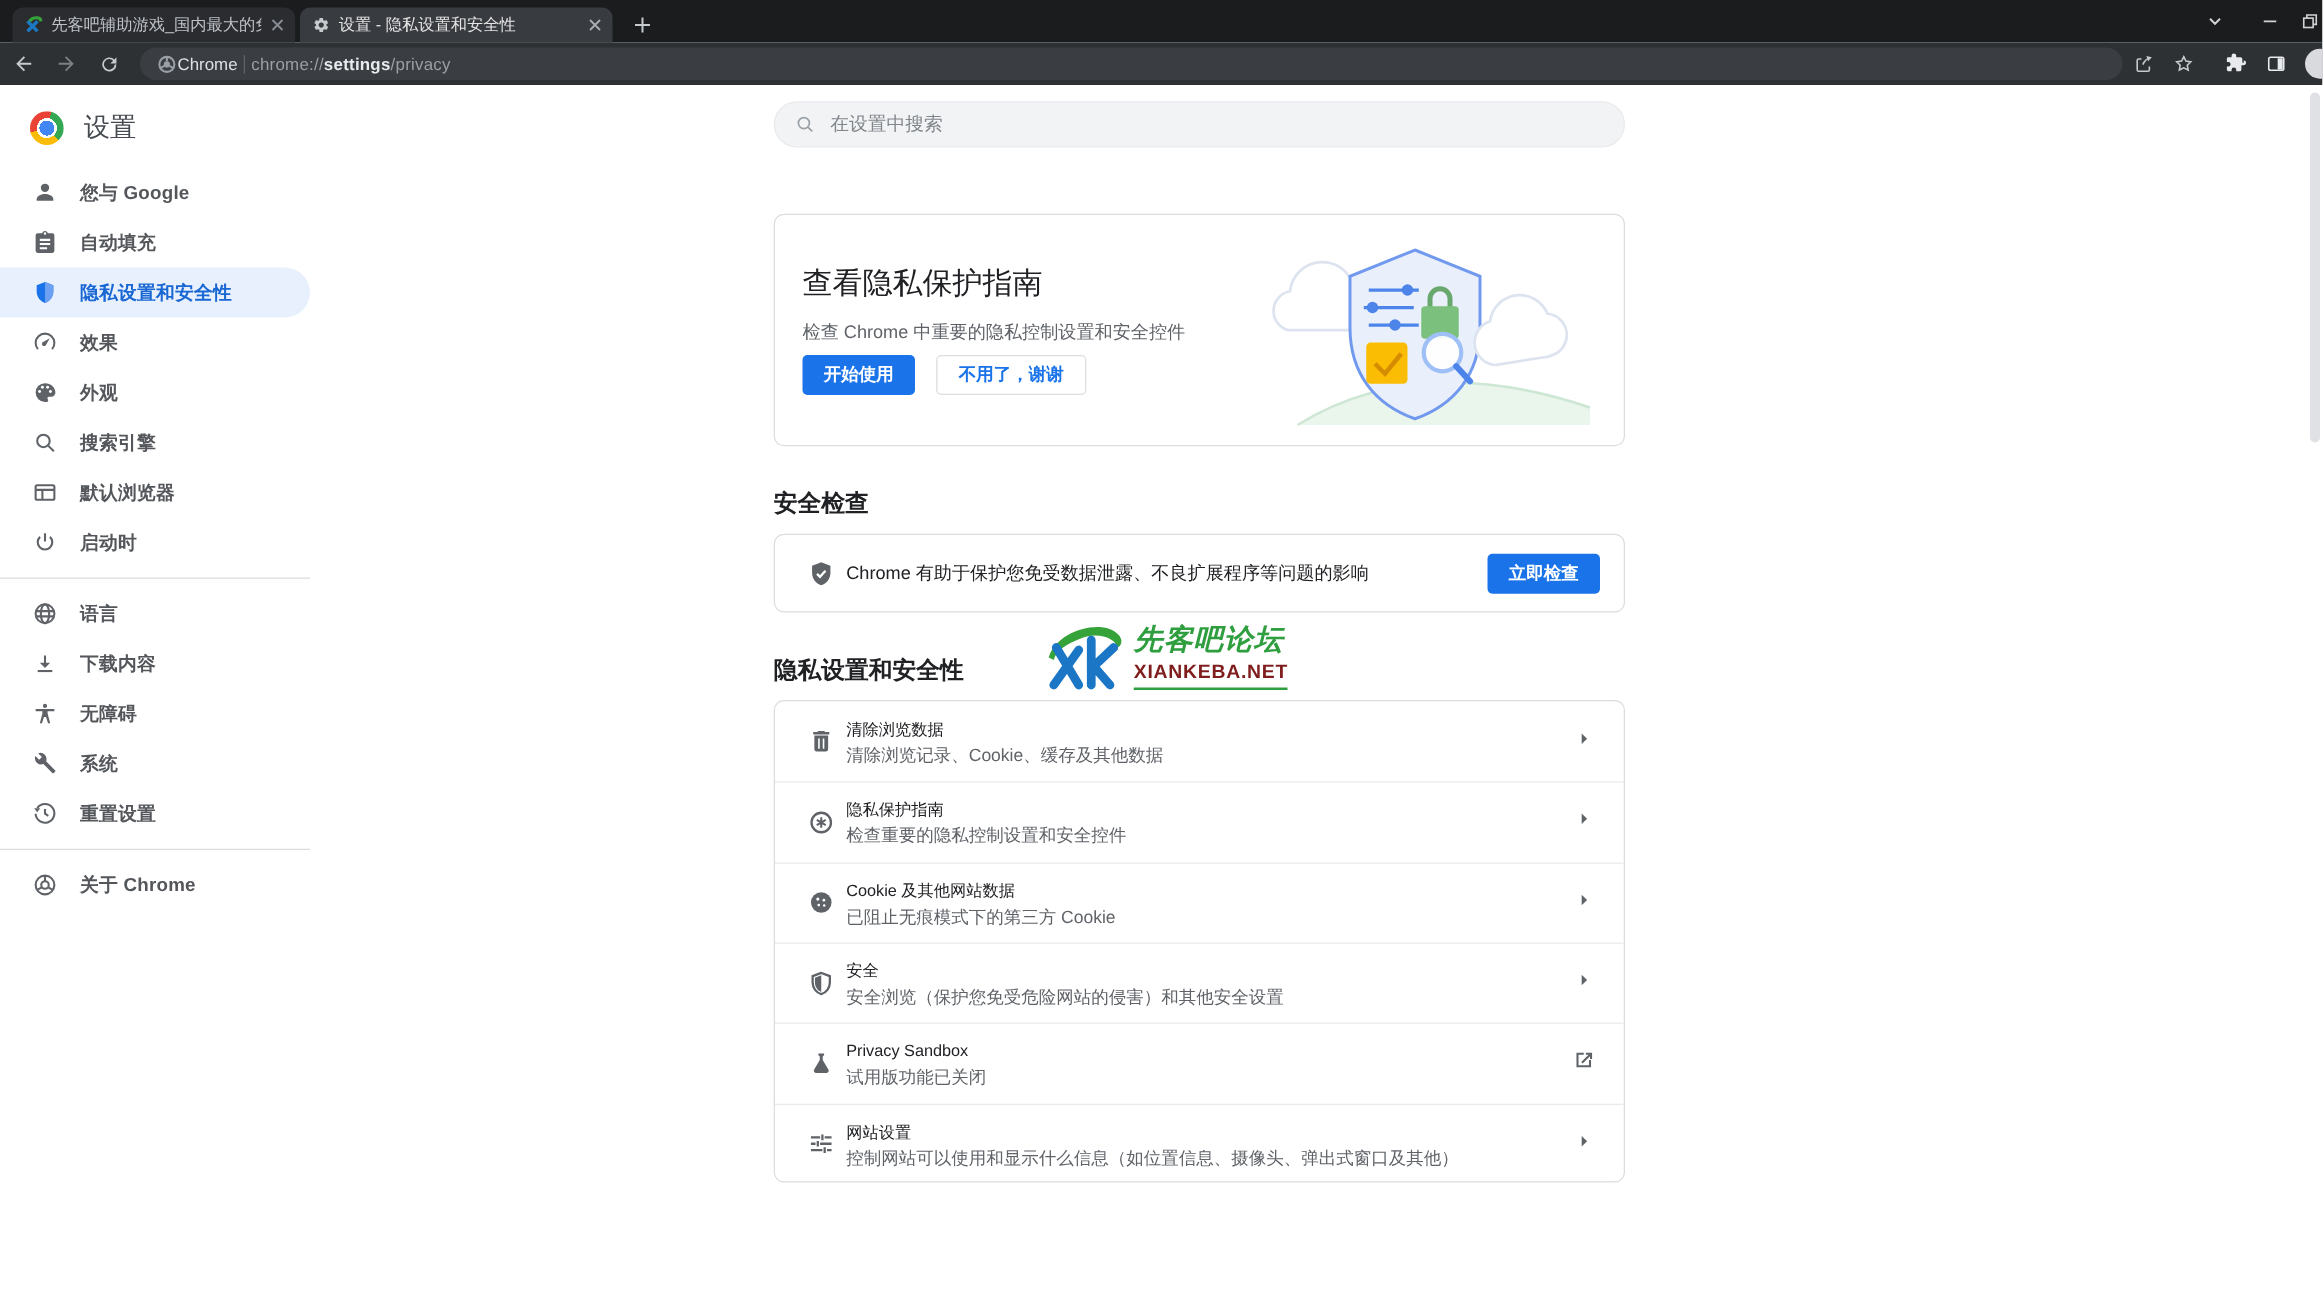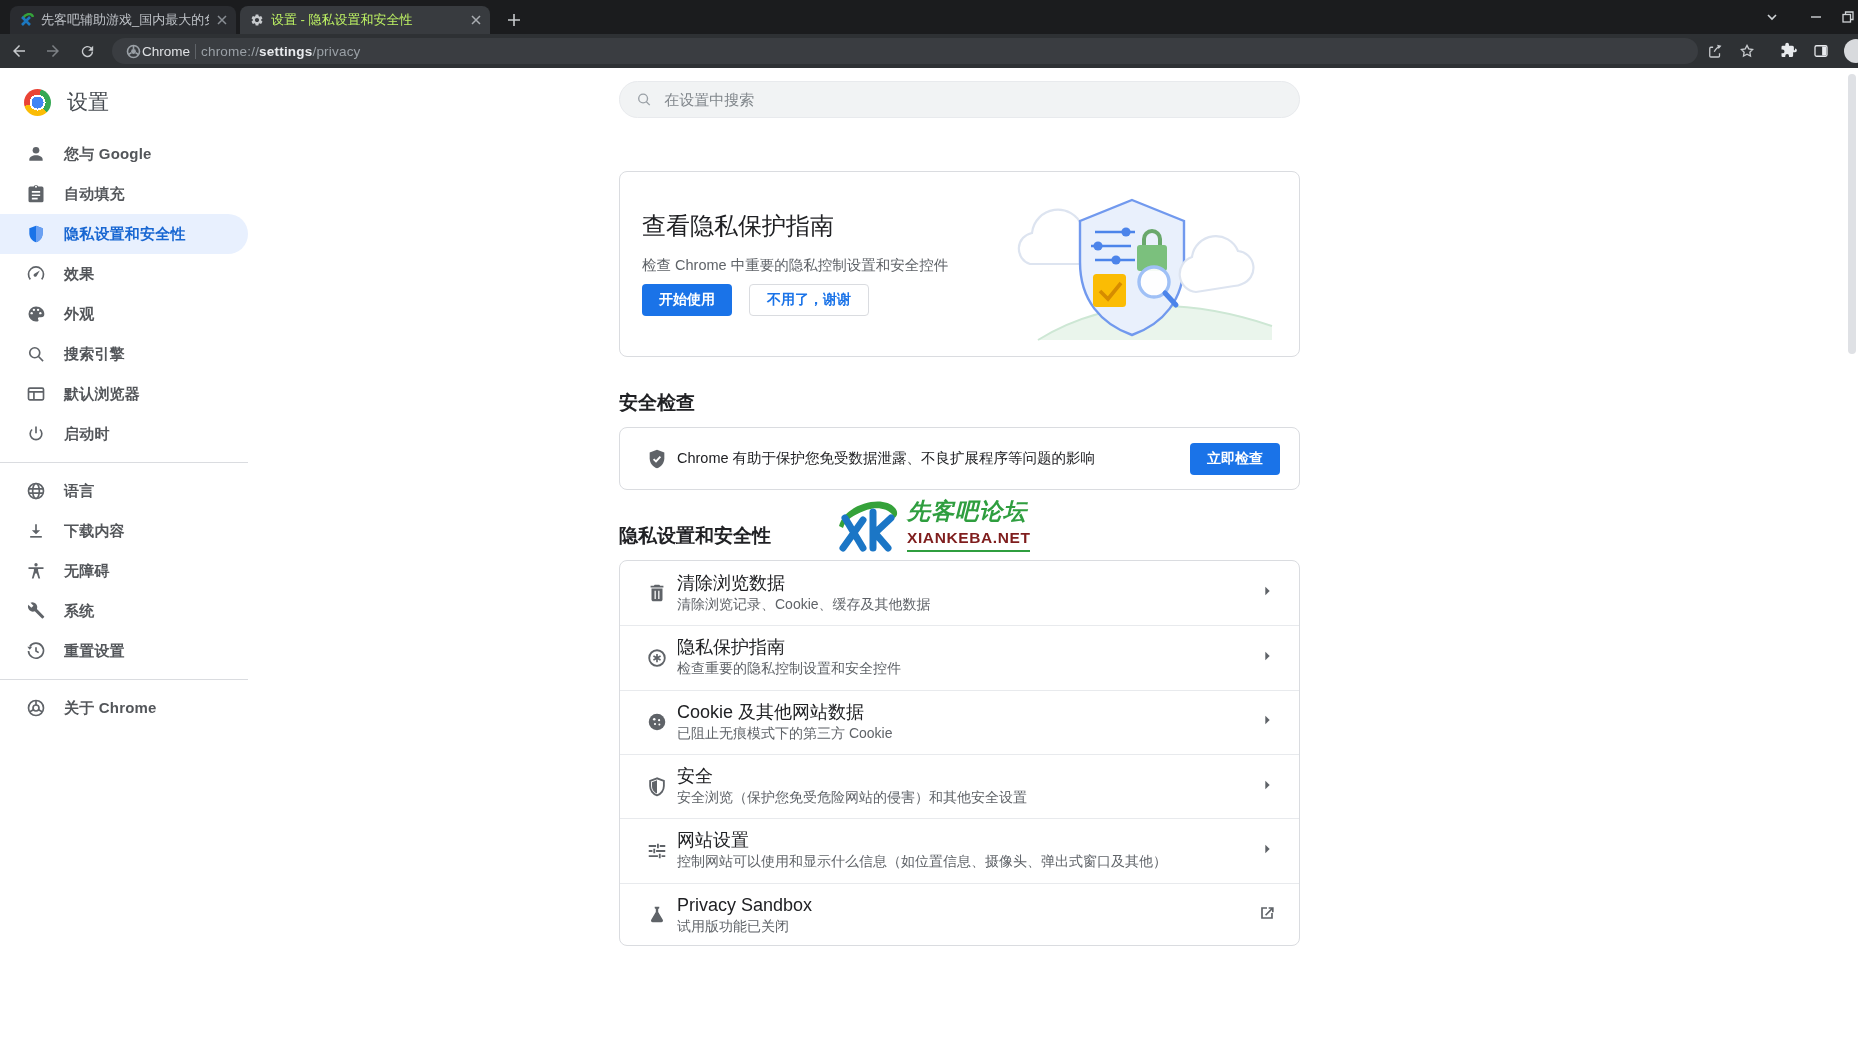--- a/index.html
+++ b/index.html
@@ -3,21 +3,21 @@
 <meta charset="utf-8">
 <style>
   * { margin:0; padding:0; box-sizing:border-box; }
   html,body { width:1858px; height:1037px; overflow:hidden; font-family:"Liberation Sans", sans-serif; background:#fff; }
   .screen { position:relative; width:1858px; height:1037px; }
 
   
   .tabstrip { position:absolute; left:0; top:0; width:100%; height:34px; background:#1b1c1e; }
   .tab { position:absolute; top:6px; height:28px; border-radius:8px 8px 0 0; display:flex; align-items:center; padding:0 8px 0 10px; gap:7px; }
   .tab.inactive { left:10px; width:226px; background:#2a2c30; color:#bdc1c6; }
-  .tab.active { left:240px; width:250px; background:#383b3f; color:#bef264; }
+  .tab.active { left:240px; width:250px; background:#383b3f; color:#e5e5e5; }
   .tab-title { flex:1; font-size:13px; white-space:nowrap; overflow:hidden; }
   .tab-close { flex:none; opacity:.85; }
   .newtab { position:absolute; left:502px; top:8px; width:24px; height:24px; display:flex; align-items:center; justify-content:center; border-radius:50%; }
   .win-controls { position:absolute; right:0; top:0; height:34px; display:flex; align-items:center; }
   .win-btn { width:44px; height:34px; display:flex; align-items:center; justify-content:center; color:#d0d3d6; }
 
   .toolbar { position:absolute; left:0; top:34px; width:100%; height:34px; background:#2e3134; display:flex; align-items:center; }
   .navbtn { width:30px; height:30px; display:flex; align-items:center; justify-content:center; border-radius:50%; margin-left:4px; flex:none; }
   .omnibox { height:26px; margin-left:10px; width:1586px; background:#3a3d41; border-radius:13px; display:flex; align-items:center; padding:0 14px; gap:1px; flex:none; }
   .omni-chip { color:#dfe1e4; font-size:13.5px; }
@@ -62,21 +62,21 @@
   .section-h { margin-top:33px; font-size:19px; font-weight:bold; color:#202124; height:20px; }
   .safety-card { margin-top:17px; height:63px; display:flex; align-items:center; padding:0 19px 0 26px; }
   .safety-ic { width:22px; height:22px; color:#5f6368; flex:none; }
   .safety-text { margin-left:9px; font-size:14.5px; color:#202124; flex:1; }
 
   .privacy-card { margin-top:17px; height:386px; overflow:hidden; }
   .prow { height:calc(386px / 6); display:flex; align-items:center; padding:0 22px 0 26px; cursor:pointer; }
   .prow + .prow { border-top:1px solid #e8eaed; }
   .prow .rico { width:22px; height:22px; color:#5f6368; flex:none; }
   .rtext { margin-left:9px; flex:1; }
-  .rtitle { font-size:18px; color:#202124; line-height:21px; }
+  .rtitle { font-size:13px; color:#202124; line-height:21px; }
   .rsub { font-size:14px; color:#5f6368; line-height:20px; }
   .rtrail { flex:none; color:#5f6368; }
 
   .watermark { position:absolute; left:216px; top:427px; display:flex; align-items:center; gap:8px; }
   .wm-col { display:flex; flex-direction:column; }
   .wm-cn { font-size:23px; font-weight:bold; font-style:italic; color:#2f9e3f; letter-spacing:1px; }
   .wm-en { margin-top:2px; font-size:15.5px; font-weight:bold; color:#7f1d1d; letter-spacing:.6px; border-bottom:2px solid #2f9e3f; padding-bottom:3px; align-self:flex-start; }
 
   .scroll-thumb { position:absolute; right:2px; top:6px; width:8px; height:280px; background:#dfe1e5; border-radius:4px; }
 </style>
@@ -400,40 +400,40 @@
           <span class="rtext">
             <div class="rtitle">安全</div>
             <div class="rsub">安全浏览（保护您免受危险网站的侵害）和其他安全设置</div>
           </span>
           <span class="rtrail"><svg width="20" height="20" viewBox="0 0 24 24">
                 <path fill="currentColor" d="M10 7l5.2 5L10 17z"></path>
               </svg></span>
         </div>
         <div class="prow">
           <span class="rico"><svg width="22" height="22" viewBox="0 0 24 24">
+                <path fill="currentColor" d="M9.5 3h5v1.6l-1.2.9v3.2l5 8.6c.7 1.2-.2 2.7-1.6 2.7H7.3c-1.4 0-2.3-1.5-1.6-2.7l5-8.6V5.5l-1.2-.9z"></path>
+              </svg></span>
+          <span class="rtext">
+            <div class="rtitle">Privacy Sandbox</div>
+            <div class="rsub">试用版功能已关闭</div>
+          </span>
+          <span class="rtrail"><svg width="20" height="20" viewBox="0 0 24 24">
+                <path fill="currentColor" d="M5 5v14h14v-7h-2v5H7V7h5V5H5zm9 0v2h2.6l-7 7 1.4 1.4 7-7V11h2V5h-6z"></path>
+              </svg></span>
+        </div>
+        <div class="prow">
+          <span class="rico"><svg width="22" height="22" viewBox="0 0 24 24">
                 <path stroke="currentColor" stroke-width="2" d="M3 6.5h8M15 6.5h6M3 12h4M11 12h10M3 17.5h10M17 17.5h4M13 4v5M9 9.5v5M15 15v5"></path>
               </svg></span>
           <span class="rtext">
             <div class="rtitle">网站设置</div>
             <div class="rsub">控制网站可以使用和显示什么信息（如位置信息、摄像头、弹出式窗口及其他）</div>
           </span>
           <span class="rtrail"><svg width="20" height="20" viewBox="0 0 24 24">
                 <path fill="currentColor" d="M10 7l5.2 5L10 17z"></path>
-              </svg></span>
-        </div>
-        <div class="prow">
-          <span class="rico"><svg width="22" height="22" viewBox="0 0 24 24">
-                <path fill="currentColor" d="M9.5 3h5v1.6l-1.2.9v3.2l5 8.6c.7 1.2-.2 2.7-1.6 2.7H7.3c-1.4 0-2.3-1.5-1.6-2.7l5-8.6V5.5l-1.2-.9z"></path>
-              </svg></span>
-          <span class="rtext">
-            <div class="rtitle">Privacy Sandbox</div>
-            <div class="rsub">试用版功能已关闭</div>
-          </span>
-          <span class="rtrail"><svg width="20" height="20" viewBox="0 0 24 24">
-                <path fill="currentColor" d="M5 5v14h14v-7h-2v5H7V7h5V5H5zm9 0v2h2.6l-7 7 1.4 1.4 7-7V11h2V5h-6z"></path>
               </svg></span>
         </div>
       </div>
 
       <div class="watermark">
         <svg width="64" height="58" viewBox="0 0 64 56">
           <path fill="#35a23a" d="M4 30C10 8 48-2 60 12c3 3.5 3 8-1 10-2-8-16-13-30-7C19 19 10 24 8 32z"></path>
           <path stroke="#1b76c6" stroke-width="7" stroke-linecap="round" fill="none" d="M10 22l18 30M28 24L8 52"></path>
           <path stroke="#1b76c6" stroke-width="7" stroke-linecap="round" fill="none" d="M38 16v36M56 22L40 37l13 15"></path>
         </svg>

